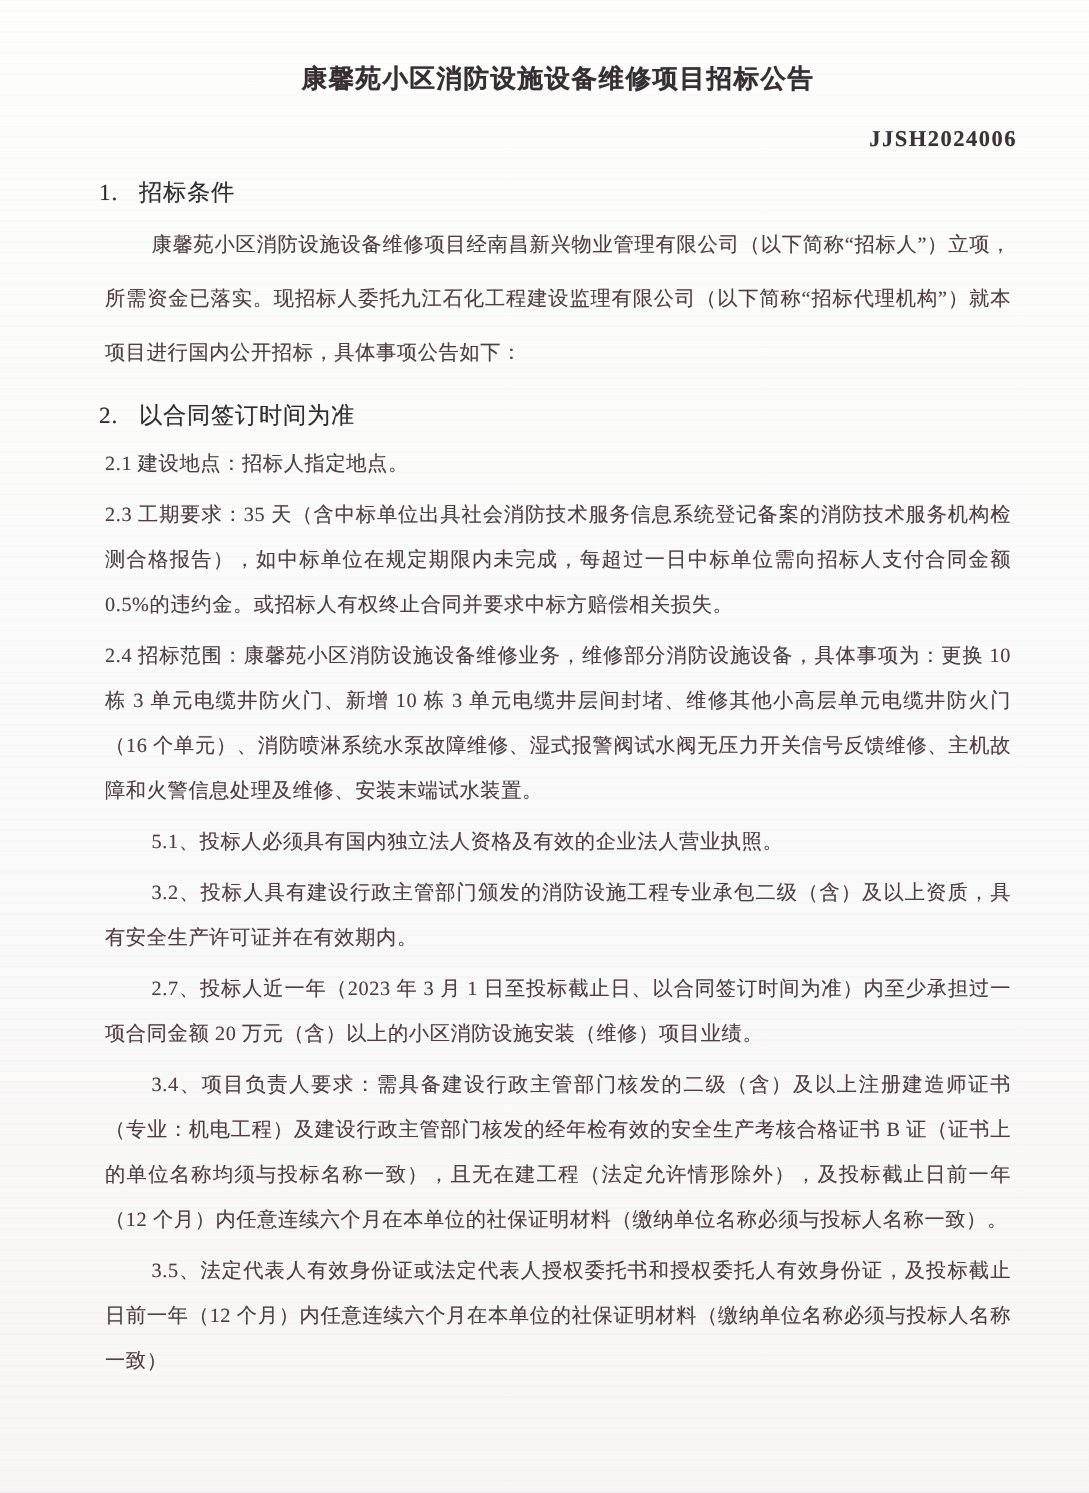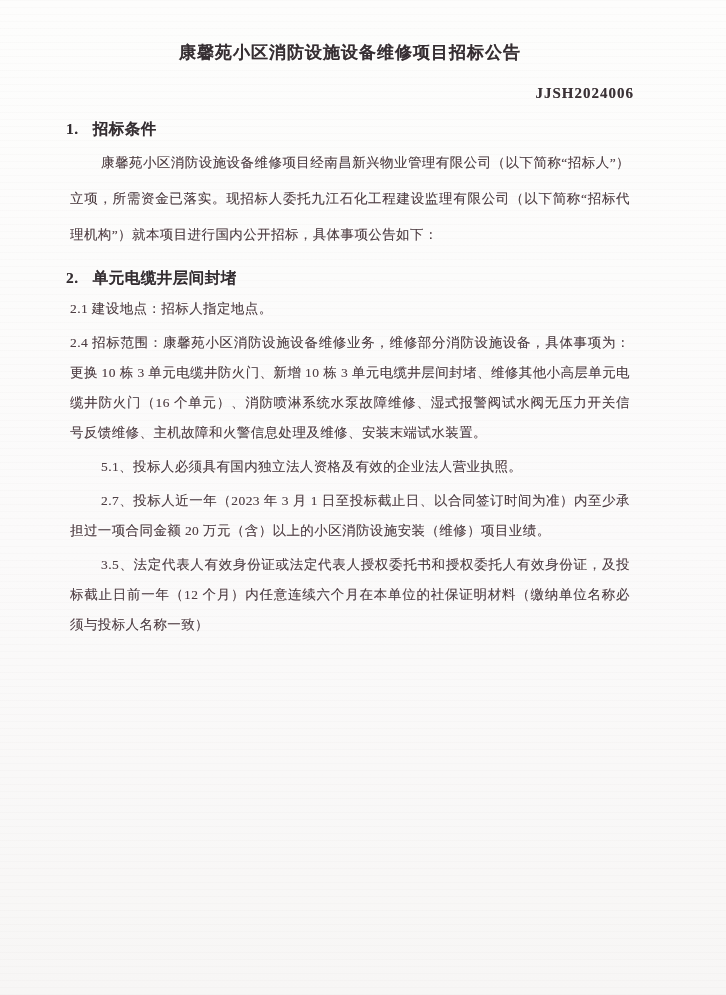--- a/index.html
+++ b/index.html
@@ -6,21 +6,21 @@
     margin: 0;
     padding: 0;
     background: #e9e9e9;
   }
   .page {
     position: relative;
     width: 726px;
     height: 995px;
     margin: 0 auto;
     box-sizing: border-box;
-    padding: 34px 92px 0 66px;
+    padding: 34px 48px 0 66px;
     background:
       repeating-linear-gradient(180deg, rgba(120,110,110,0.025) 0px, rgba(120,110,110,0.025) 1px, transparent 1px, transparent 7px),
       linear-gradient(180deg, #fdfdfc 0%, #fbfafa 55%, #f7f6f5 100%);
     font-family: "Liberation Serif", "DejaVu Serif", serif;
     color: #4c3f44;
     overflow: hidden;
   }
   .doc-title {
     margin: 0;
     padding-top: 6px;
@@ -38,21 +38,21 @@
     font-size: 15px;
     font-weight: bold;
     letter-spacing: 1px;
     color: #3a3236;
     line-height: 22px;
     text-shadow: 0 0 0.6px rgba(60,45,50,0.5);
   }
   .section-heading {
     margin: 13px 0 4px 0;
     font-size: 15.5px;
-    font-weight: bold;
+    font-weight: normal;
     color: #332d31;
     line-height: 24px;
     letter-spacing: 0.5px;
     text-shadow: 0 0 0.5px rgba(55,45,50,0.5);
   }
   .section-heading .num {
     display: inline-block;
     margin-right: 14px;
   }
   p.body-par {
@@ -82,28 +82,31 @@
   <h1 class="doc-title">康馨苑小区消防设施设备维修项目招标公告</h1>
 
   <div class="doc-number">JJSH2024006</div>
 
   <h2 class="section-heading"><span class="num">1.</span><span>招标条件</span></h2>
 
   <div class="sec1-block">
     <p class="body-par wide indent">康馨苑小区消防设施设备维修项目经南昌新兴物业管理有限公司（以下简称“招标人”）立项，所需资金已落实。现招标人委托九江石化工程建设监理有限公司（以下简称“招标代理机构”）就本项目进行国内公开招标，具体事项公告如下：</p>
   </div>
 
-  <h2 class="section-heading"><span class="num">2.</span><span>单元电缆井层间封堵</span></h2>
+  <h2 class="section-heading"><span class="num">2.</span><span>以合同签订时间为准</span></h2>
 
   <div class="sec2-block">
     <p class="body-par">2.1 建设地点：招标人指定地点。</p>
+    <p class="body-par">2.3 工期要求：35 天（含中标单位出具社会消防技术服务信息系统登记备案的消防技术服务机构检测合格报告），如中标单位在规定期限内未完成，每超过一日中标单位需向招标人支付合同金额 0.5%的违约金。或招标人有权终止合同并要求中标方赔偿相关损失。</p>
     <p class="body-par">2.4 招标范围：康馨苑小区消防设施设备维修业务，维修部分消防设施设备，具体事项为：更换 10 栋 3 单元电缆井防火门、新增 10 栋 3 单元电缆井层间封堵、维修其他小高层单元电缆井防火门（16 个单元）、消防喷淋系统水泵故障维修、湿式报警阀试水阀无压力开关信号反馈维修、主机故障和火警信息处理及维修、安装末端试水装置。</p>
   </div>
 
 
   <div class="sec3-block">
     <p class="body-par indent">5.1、投标人必须具有国内独立法人资格及有效的企业法人营业执照。</p>
+    <p class="body-par indent">3.2、投标人具有建设行政主管部门颁发的消防设施工程专业承包二级（含）及以上资质，具有安全生产许可证并在有效期内。</p>
     <p class="body-par indent">2.7、投标人近一年（2023 年 3 月 1 日至投标截止日、以合同签订时间为准）内至少承担过一项合同金额 20 万元（含）以上的小区消防设施安装（维修）项目业绩。</p>
+    <p class="body-par indent">3.4、项目负责人要求：需具备建设行政主管部门核发的二级（含）及以上注册建造师证书（专业：机电工程）及建设行政主管部门核发的经年检有效的安全生产考核合格证书 B 证（证书上的单位名称均须与投标名称一致），且无在建工程（法定允许情形除外），及投标截止日前一年（12 个月）内任意连续六个月在本单位的社保证明材料（缴纳单位名称必须与投标人名称一致）。</p>
     <p class="body-par indent">3.5、法定代表人有效身份证或法定代表人授权委托书和授权委托人有效身份证，及投标截止日前一年（12 个月）内任意连续六个月在本单位的社保证明材料（缴纳单位名称必须与投标人名称一致）</p>
 
   </div>
 
 </div>
 
 </body></html>

